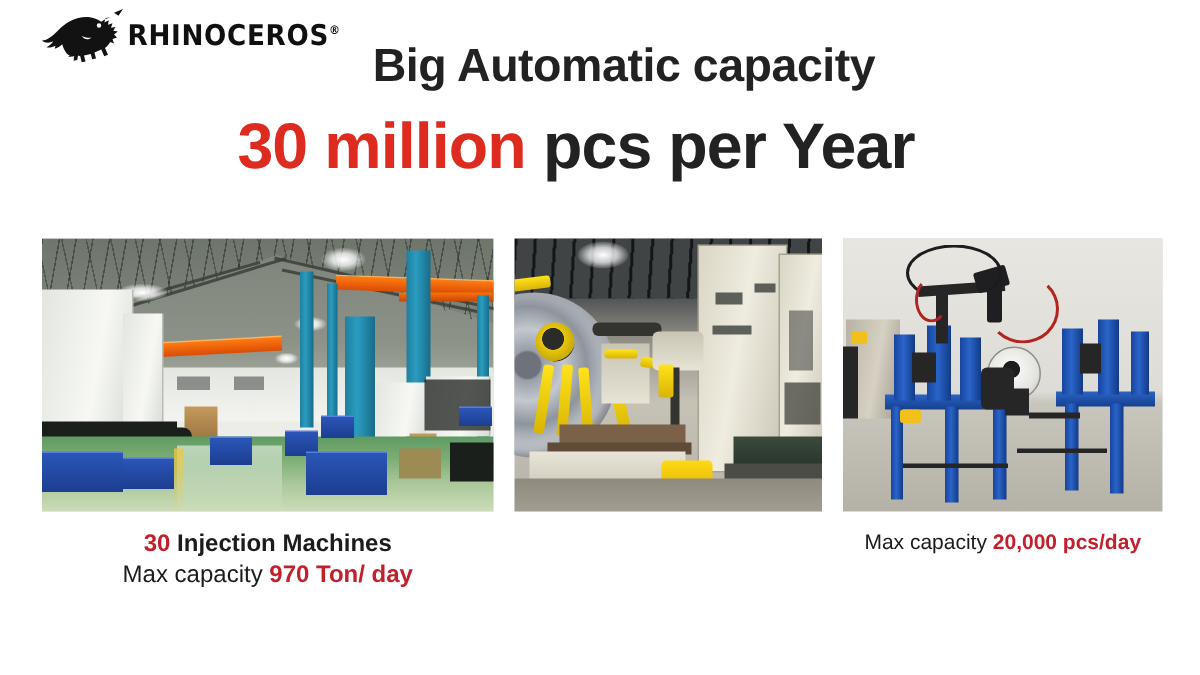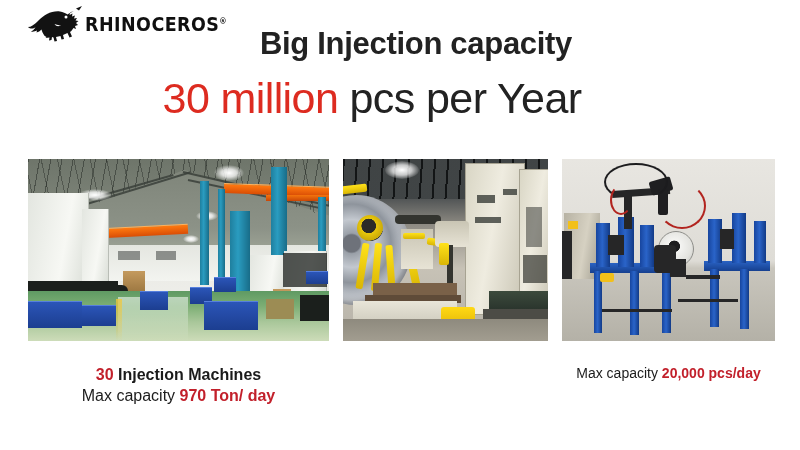--- a/index.html
+++ b/index.html
@@ -65,28 +65,28 @@
     padding-left: 32px;
     box-sizing: border-box;
     font-size: 31px;
     font-weight: 700;
     color: #222222;
     letter-spacing: -0.3px;
     line-height: 1.05;
   }
   .title-line2 {
     position: absolute;
-    left: 4px;
+    left: 16px;
     top: 76px;
     width: 716px;
     text-align: center;
     padding-left: 20px;
     box-sizing: border-box;
     font-size: 43px;
-    font-weight: 400;
+    font-weight: 700;
     color: #222222;
     letter-spacing: -0.6px;
     line-height: 1.05;
     white-space: nowrap;
   }
   .hl-red { color: #DD2B20; }
 
   
   .photo-row {
     position: absolute;
@@ -286,21 +286,21 @@
   }
   .p3-yellow {
     position: absolute;
     background: #f2c01a;
   }
 
   
   .captions {
     position: absolute;
     left: 0;
-    top: 364px;
+    top: 352px;
     width: 800px;
     height: 50px;
     text-decoration: underline;
   }
   .cap {
     position: absolute;
     top: 0;
     text-align: center;
     line-height: 1.32;
     color: #1b1b1b;
@@ -329,21 +329,21 @@
         <path d="M100 7l12-5-6 9z"></path>
       </g>
       <g fill="#ffffff">
         <circle cx="80" cy="24" r="3"></circle>
         <path d="M57 38c4 2 9 3 13 2-3 3-9 4-13-2z"></path>
       </g>
     </svg>
     <div class="logo-word"><span>RHINOCEROS</span><span class="logo-reg">®</span></div>
   </div>
 
-  <div class="title-line1">Big Injection capacity</div>
+  <div class="title-line1">Big Automatic capacity</div>
 
   <div class="title-line2"><span class="hl-red">30 million</span><span> pcs per Year</span></div>
 </div>
 
 <div class="photo-row">
 
   <div class="panel panel-1">
     <div class="photo">
       <div class="p1-sky"></div>
       <div class="p1-roof"></div>

